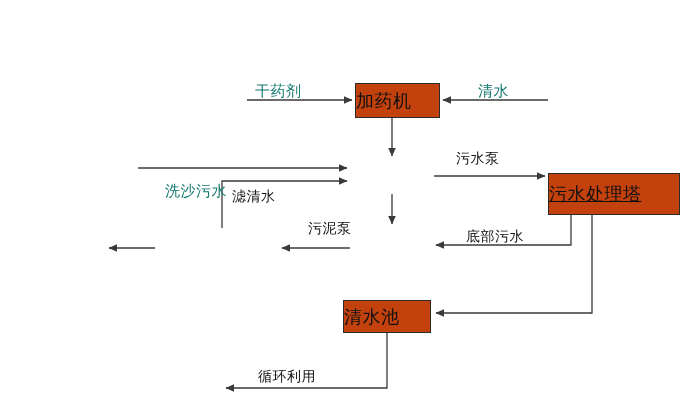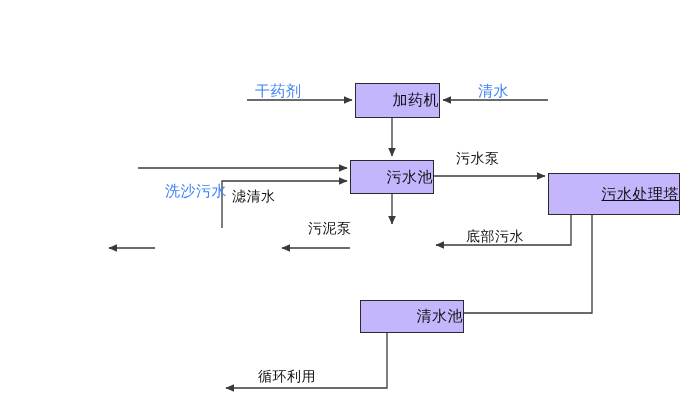--- a/index.html
+++ b/index.html
@@ -29,41 +29,41 @@
     position: absolute;
     left: 0;
     top: 0;
     width: 700px;
     height: 420px;
   }
   .node {
     position: absolute;
     box-sizing: border-box;
     border: 1.3px solid #2b2b2b;
-    background: #c4b5fd;
+    background: #c2410c;
     display: flex;
     align-items: center;
-    justify-content: flex-end;
-    font-size: 15px;
+    justify-content: flex-start;
+    font-size: 18px;
     color: #111111;
     white-space: nowrap;
     letter-spacing: 0.5px;
   }
   .edge-label {
     position: absolute;
     font-size: 14px;
     color: #111111;
     white-space: nowrap;
     letter-spacing: 0.5px;
     background: transparent;
   }
   .terminal-label {
     position: absolute;
     font-size: 15px;
-    color: #3b82f6;
+    color: #0f766e;
     white-space: nowrap;
     letter-spacing: 0.5px;
   }
 </style>
 </head>
 <body>
 
 <div id="page">
 
 
@@ -106,31 +106,28 @@
 
       <path d="M387,333 L387,388 L226,388" marker-end="url(#ah-l)"></path>
 
     </g>
   </svg>
 
   <div class="node" style="left:355px;top:83px;width:85px;height:35px;">
     <span>加药机</span>
   </div>
 
-  <div class="node" style="left:350px;top:160px;width:84px;height:34px;">
-    <span>污水池</span>
-  </div>
 
   <div class="node" style="left:548px;top:173px;width:132px;height:42px;text-decoration:underline;">
     <span>污水处理塔</span>
   </div>
 
 
 
-  <div class="node" style="left:360px;top:300px;width:104px;height:33px;">
+  <div class="node" style="left:343px;top:300px;width:88px;height:33px;">
     <span>清水池</span>
   </div>
 
   <div class="terminal-label" style="left:255px;top:82px;">干药剂</div>
 
   <div class="terminal-label" style="left:478px;top:82px;">清水</div>
 
   <div class="terminal-label" style="left:165px;top:148px;margin-top:34px;">洗沙污水</div>
 
 

